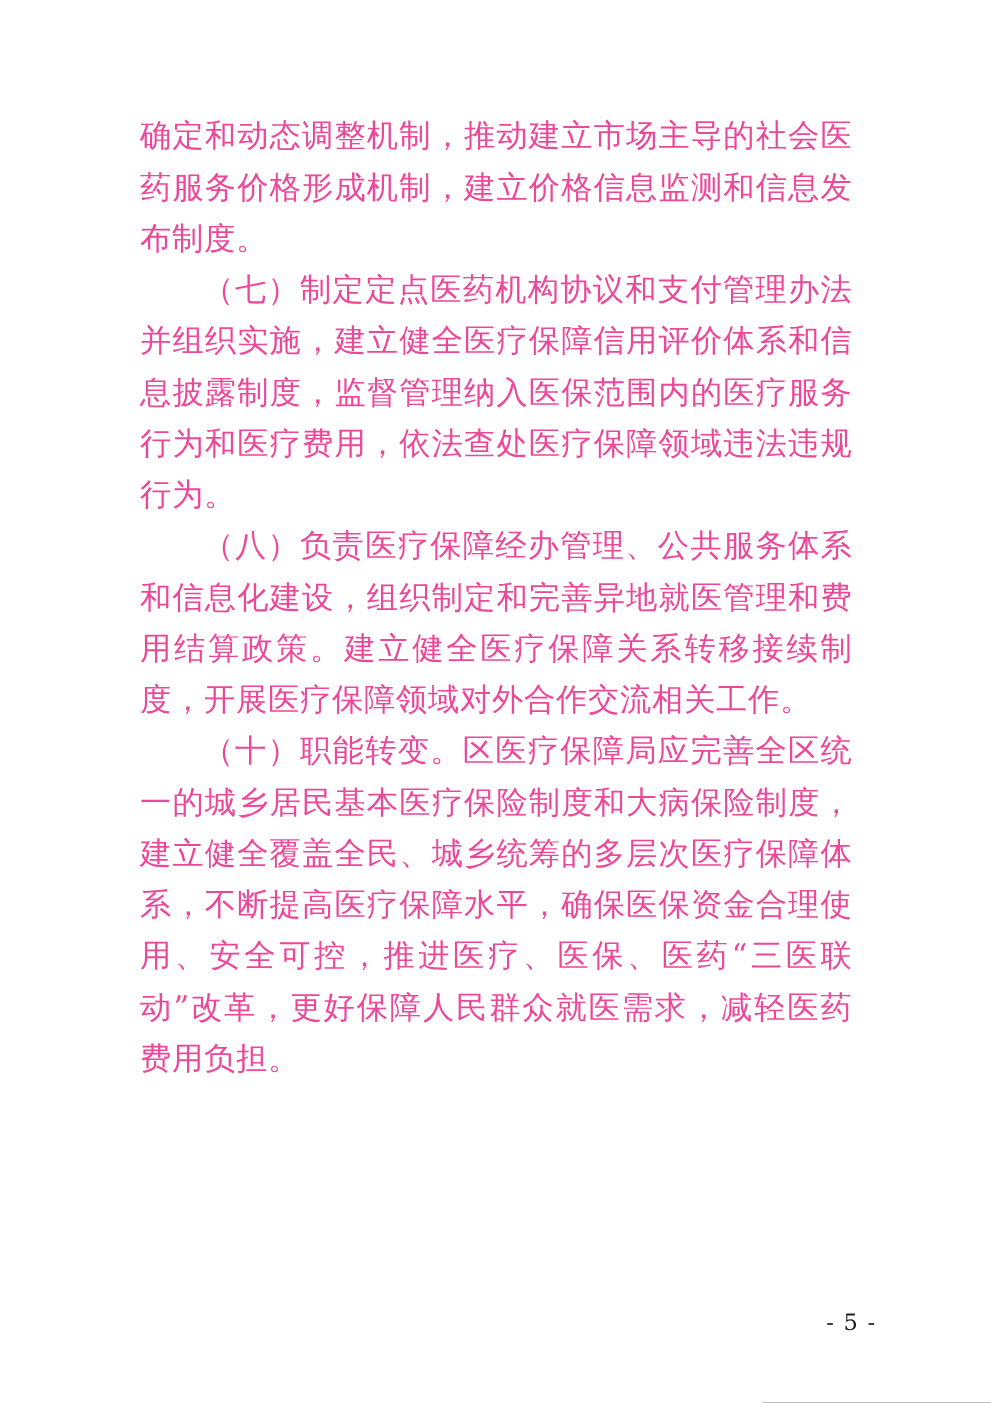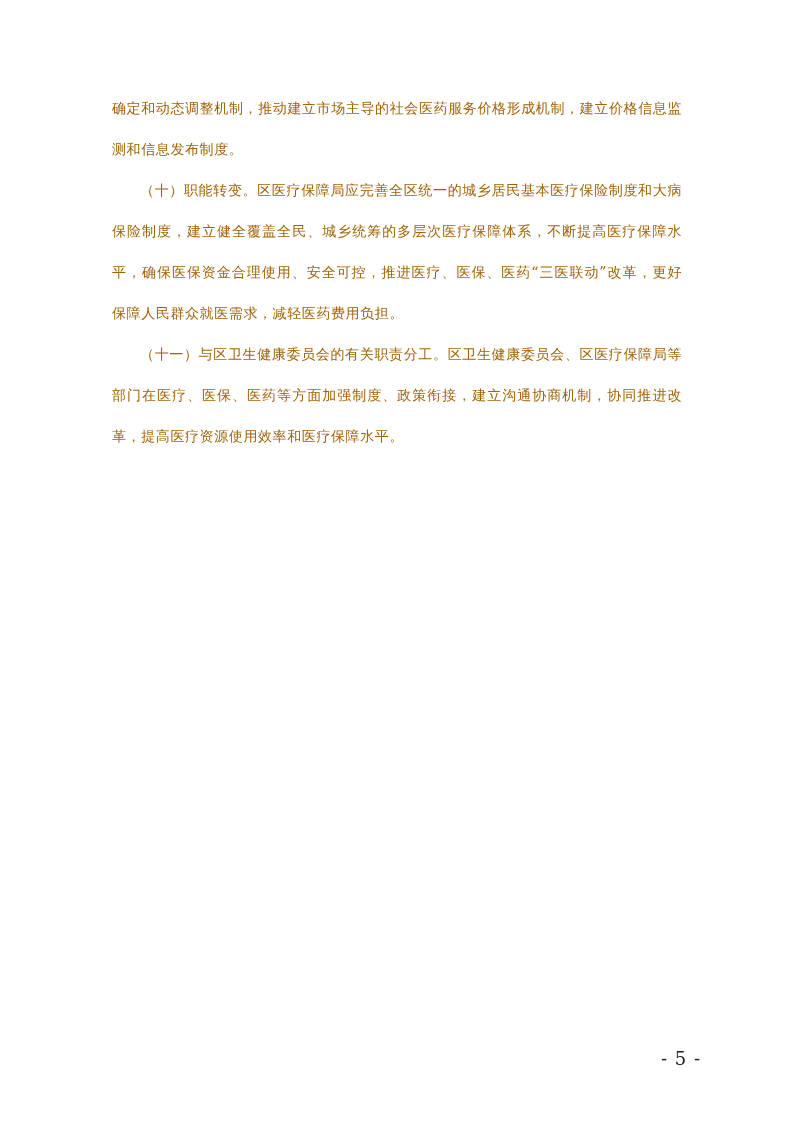--- a/index.html
+++ b/index.html
@@ -17,23 +17,23 @@
     box-sizing: border-box;
   }
   .content {
     position: absolute;
     left: 112px;
     top: 88px;
     width: 570px;
   }
   .para {
     font-family: "DejaVu Serif", "Liberation Serif", serif;
-    font-size: 14px;
+    font-size: 25px;
     line-height: 41px;
-    color: #a16207;
+    color: #ec4899;
     letter-spacing: 0.6px;
     text-align: justify;
     text-justify: inter-ideograph;
     margin: 0 0 0 0;
     white-space: pre-wrap;
     word-break: break-all;
   }
   .para.indent {
     text-indent: 2em;
   }
@@ -49,17 +49,18 @@
     color: #1a1a1a;
     letter-spacing: 1px;
   }
 </style>
 </head>
 <body>
 
 <div class="page">
   <div class="content">
     <p class="para">确定和动态调整机制，推动建立市场主导的社会医药服务价格形成机制，建立价格信息监测和信息发布制度。</p>
+    <p class="para indent">（七）制定定点医药机构协议和支付管理办法并组织实施，建立健全医疗保障信用评价体系和信息披露制度，监督管理纳入医保范围内的医疗服务行为和医疗费用，依法查处医疗保障领域违法违规行为。</p>
+    <p class="para indent">（八）负责医疗保障经办管理、公共服务体系和信息化建设，组织制定和完善异地就医管理和费用结算政策。建立健全医疗保障关系转移接续制度，开展医疗保障领域对外合作交流相关工作。</p>
     <p class="para indent">（十）职能转变。区医疗保障局应完善全区统一的城乡居民基本医疗保险制度和大病保险制度，建立健全覆盖全民、城乡统筹的多层次医疗保障体系，不断提高医疗保障水平，确保医保资金合理使用、安全可控，推进医疗、医保、医药“三医联动”改革，更好保障人民群众就医需求，减轻医药费用负担。</p>
-    <p class="para indent">（十一）与区卫生健康委员会的有关职责分工。区卫生健康委员会、区医疗保障局等部门在医疗、医保、医药等方面加强制度、政策衔接，建立沟通协商机制，协同推进改革，提高医疗资源使用效率和医疗保障水平。</p>
   </div>
   <div class="page-number">- 5 -</div>
 </div>
 
 </body></html>

